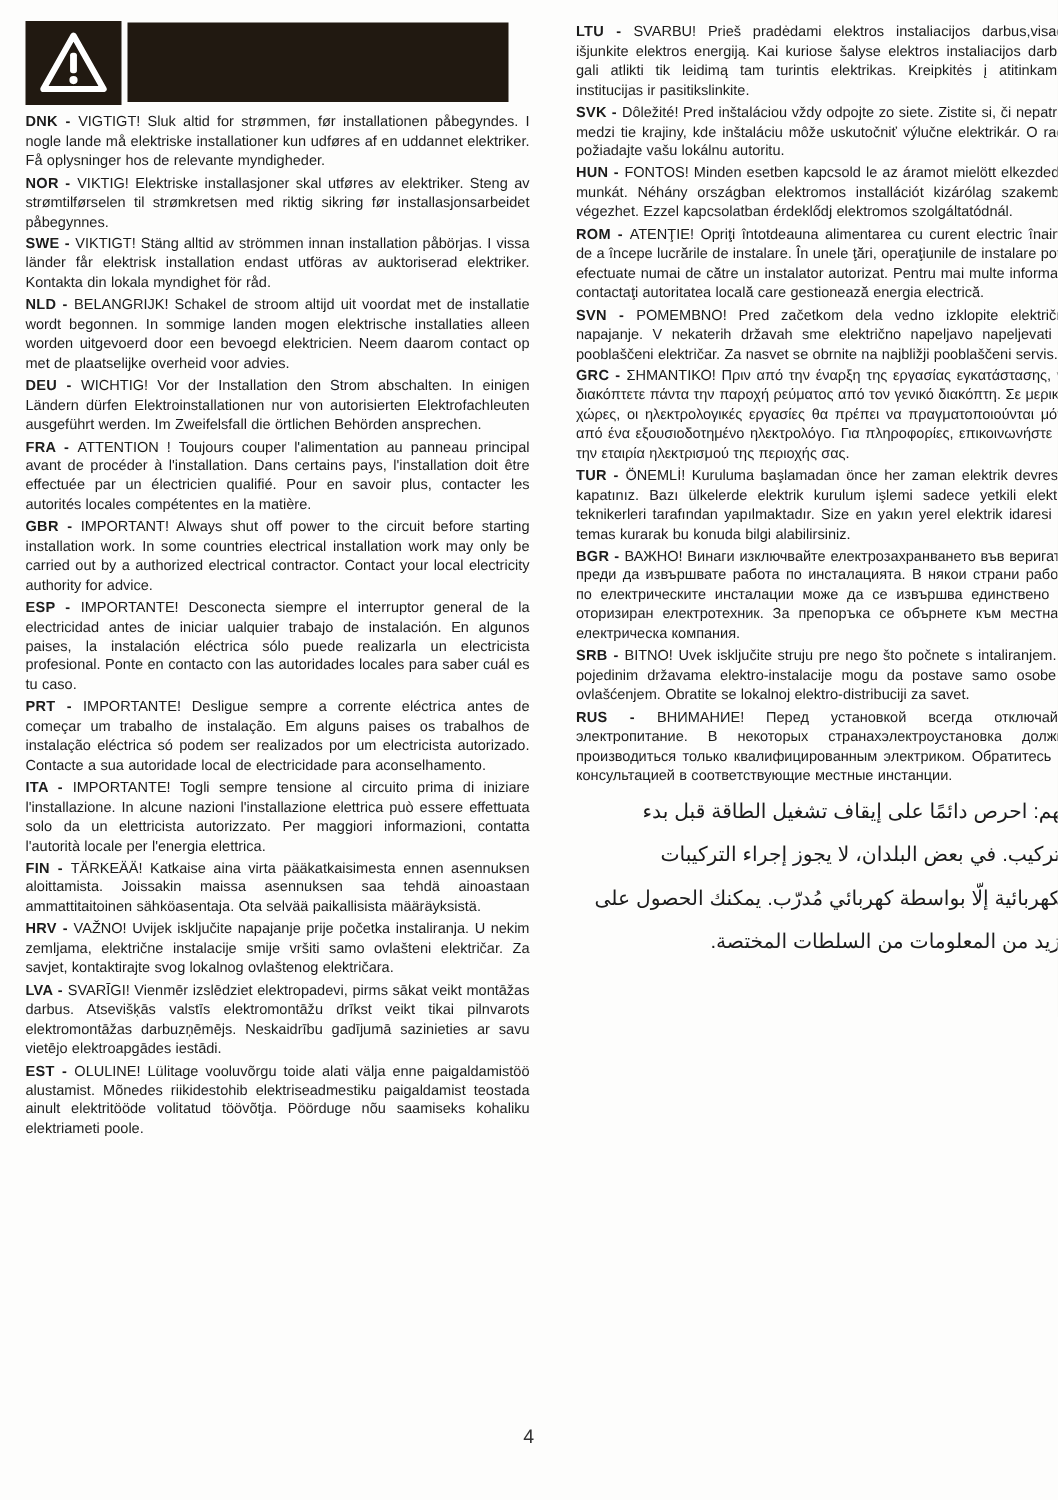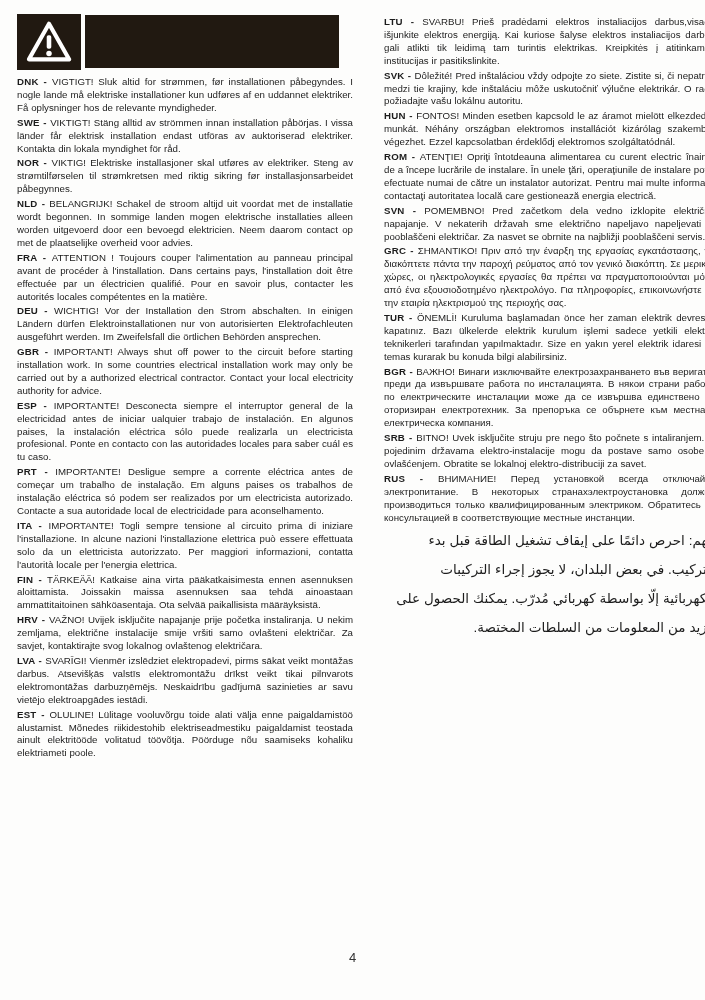--- a/index.html
+++ b/index.html
@@ -82,25 +82,25 @@
         <svg class="warn-svg" width="46" height="42" viewBox="0 0 100 92">
           <path d="M50 6 L94 84 L6 84 Z" fill="none" stroke="#ffffff" stroke-width="9" stroke-linejoin="round"></path>
           <rect x="45" y="31" width="10" height="30" rx="4" fill="#ffffff"></rect>
           <circle cx="50" cy="71" r="6" fill="#ffffff"></circle>
         </svg>
       </div>
       <div class="bar-box" style="background: rgb(33, 25, 17);"></div>
     </div>
     <div>
         <p class="lang-para"><b>DNK - </b>VIGTIGT! Sluk altid for strømmen, før installationen påbegyndes. I nogle lande må elektriske installationer kun udføres af en uddannet elektriker. Få oplysninger hos de relevante myndigheder.</p>
+        <p class="lang-para"><b>NOR - </b>VIKTIG! Elektriske installasjoner skal utføres av elektriker. Steng av strømtilførselen til strømkretsen med riktig sikring før installasjonsarbeidet påbegynnes.</p>
         <p class="lang-para"><b>SWE - </b>VIKTIGT! Stäng alltid av strömmen innan installation påbörjas. I vissa länder får elektrisk installation endast utföras av auktoriserad elektriker. Kontakta din lokala myndighet för råd.</p>
-        <p class="lang-para"><b>NOR - </b>VIKTIG! Elektriske installasjoner skal utføres av elektriker. Steng av strømtilførselen til strømkretsen med riktig sikring før installasjonsarbeidet påbegynnes.</p>
         <p class="lang-para"><b>NLD - </b>BELANGRIJK! Schakel de stroom altijd uit voordat met de installatie wordt begonnen. In sommige landen mogen elektrische installaties alleen worden uitgevoerd door een bevoegd elektricien. Neem daarom contact op met de plaatselijke overheid voor advies.</p>
+        <p class="lang-para"><b>DEU - </b>WICHTIG! Vor der Installation den Strom abschalten. In einigen Ländern dürfen Elektroinstallationen nur von autorisierten Elektrofachleuten ausgeführt werden. Im Zweifelsfall die örtlichen Behörden ansprechen.</p>
         <p class="lang-para"><b>FRA - </b>ATTENTION ! Toujours couper l'alimentation au panneau principal avant de procéder à l'installation. Dans certains pays, l'installation doit être effectuée par un électricien qualifié. Pour en savoir plus, contacter les autorités locales compétentes en la matière.</p>
-        <p class="lang-para"><b>DEU - </b>WICHTIG! Vor der Installation den Strom abschalten. In einigen Ländern dürfen Elektroinstallationen nur von autorisierten Elektrofachleuten ausgeführt werden. Im Zweifelsfall die örtlichen Behörden ansprechen.</p>
         <p class="lang-para"><b>GBR - </b>IMPORTANT! Always shut off power to the circuit before starting installation work.  In some countries electrical installation work may only be carried out by a authorized electrical contractor.  Contact your local electricity authority for advice.</p>
         <p class="lang-para"><b>ESP - </b>IMPORTANTE! Desconecta siempre el interruptor general de la electricidad antes de iniciar ualquier trabajo de instalación.  En algunos paises, la instalación eléctrica sólo puede realizarla un electricista profesional. Ponte en contacto con las autoridades locales para saber cuál es tu caso.</p>
         <p class="lang-para"><b>PRT - </b>IMPORTANTE! Desligue sempre a corrente eléctrica antes de começar um trabalho de instalação.  Em alguns paises os trabalhos de instalação eléctrica só podem ser realizados por um electricista autorizado. Contacte a sua autoridade local de electricidade para aconselhamento.</p>
         <p class="lang-para"><b>ITA - </b>IMPORTANTE! Togli sempre tensione al circuito prima di iniziare l'installazione. In alcune nazioni l'installazione elettrica può essere effettuata solo da un elettricista autorizzato. Per maggiori informazioni, contatta l'autorità locale per l'energia elettrica.</p>
         <p class="lang-para"><b>FIN - </b>TÄRKEÄÄ! Katkaise aina virta pääkatkaisimesta ennen asennuksen aloittamista.  Joissakin maissa asennuksen saa tehdä ainoastaan ammattitaitoinen sähköasentaja. Ota selvää paikallisista määräyksistä.</p>
         <p class="lang-para"><b>HRV - </b>VAŽNO! Uvijek isključite napajanje prije početka instaliranja. U nekim zemljama,  električne instalacije smije vršiti samo ovlašteni električar. Za savjet, kontaktirajte svog lokalnog ovlaštenog električara.</p>
         <p class="lang-para"><b>LVA - </b>SVARĪGI! Vienmēr izslēdziet elektropadevi,  pirms sākat veikt montāžas darbus.  Atsevišķās valstīs elektromontāžu drīkst veikt tikai pilnvarots elektromontāžas darbuzņēmējs.  Neskaidrību gadījumā sazinieties ar savu vietējo elektroapgādes iestādi.</p>
         <p class="lang-para"><b>EST - </b>OLULINE! Lülitage vooluvõrgu toide alati välja enne paigaldamistöö alustamist.  Mõnedes riikidestohib elektriseadmestiku paigaldamist teostada ainult elektritööde volitatud töövõtja. Pöörduge nõu saamiseks kohaliku elektriameti poole.</p>
       </div>
   </div>

